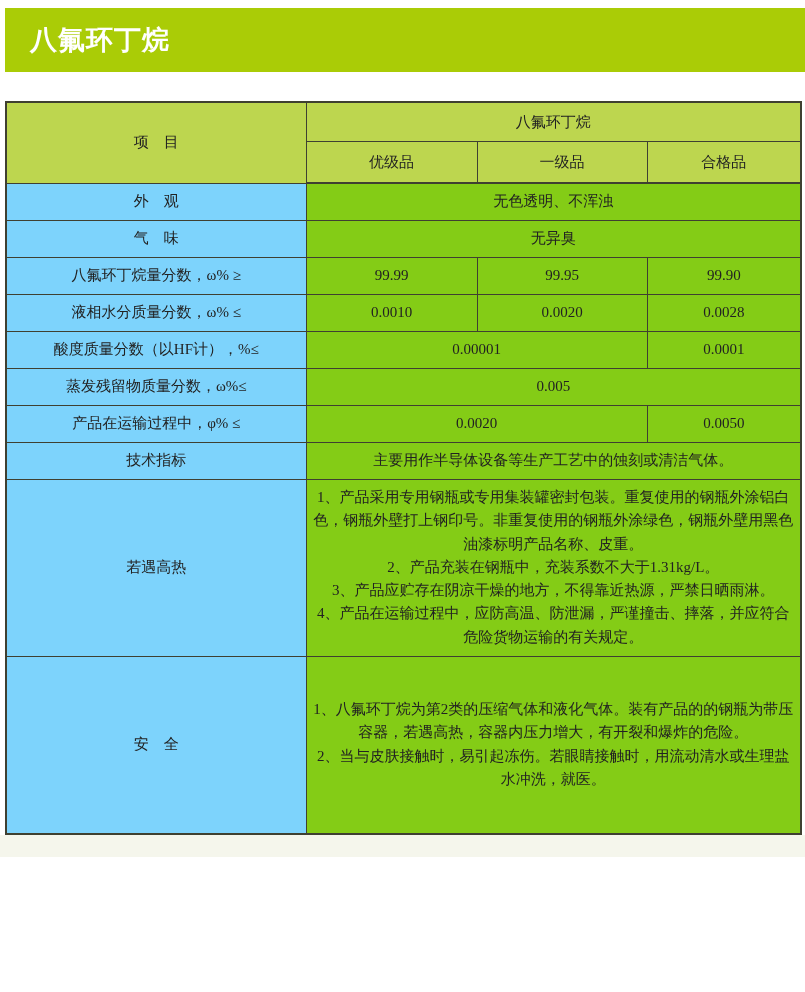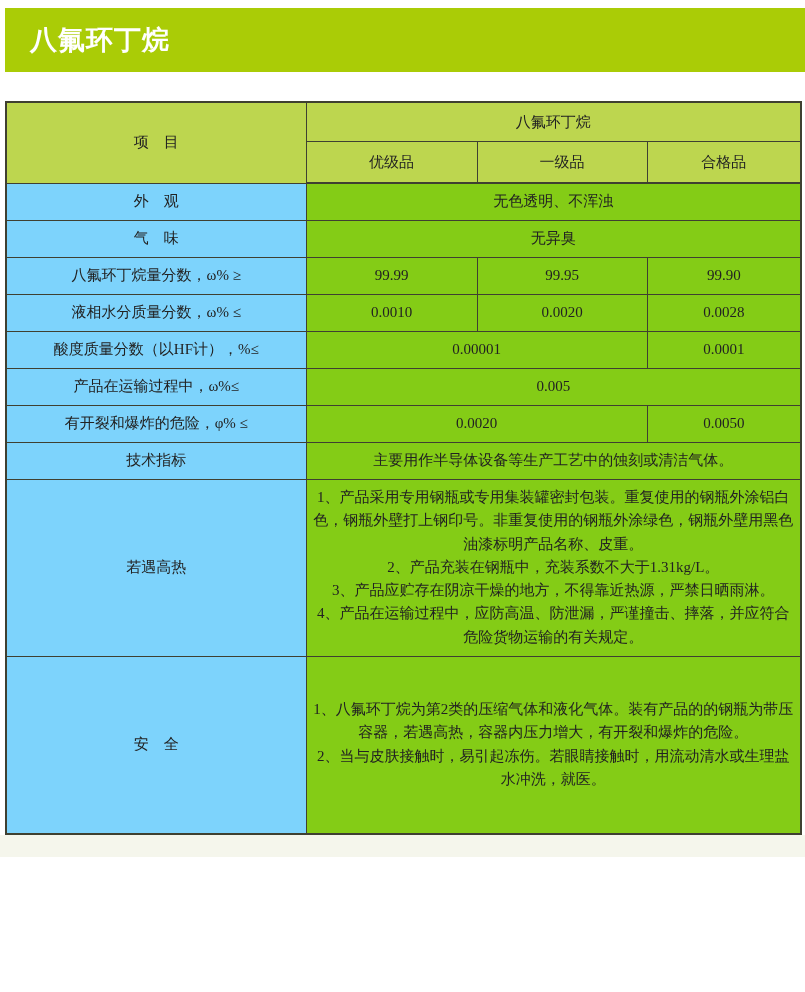--- a/index.html
+++ b/index.html
@@ -149,25 +149,25 @@
           <td colspan="1" class="value">0.0010</td>
           <td colspan="1" class="value">0.0020</td>
           <td colspan="1" class="value">0.0028</td>
         </tr>
         <tr>
           <td class="label">酸度质量分数（以HF计），%≤</td>
           <td colspan="2" class="value">0.00001</td>
           <td colspan="1" class="value">0.0001</td>
         </tr>
         <tr>
-          <td class="label">产品在运输过程中，ω%≤</td>
+          <td class="label">蒸发残留物质量分数，ω%≤</td>
           <td colspan="3" class="value">0.005</td>
         </tr>
         <tr>
-          <td class="label">有开裂和爆炸的危险，φ% ≤</td>
+          <td class="label">产品在运输过程中，φ% ≤</td>
           <td colspan="2" class="value">0.0020</td>
           <td colspan="1" class="value">0.0050</td>
         </tr>
         <tr>
           <td class="label">技术指标</td>
           <td colspan="3" class="value">主要用作半导体设备等生产工艺中的蚀刻或清洁气体。</td>
         </tr>
         <tr>
           <td class="label">若遇高热</td>
           <td colspan="3" class="value para">1、产品采用专用钢瓶或专用集装罐密封包装。重复使用的钢瓶外涂铝白色，钢瓶外壁打上钢印号。非重复使用的钢瓶外涂绿色，钢瓶外壁用黑色油漆标明产品名称、皮重。

